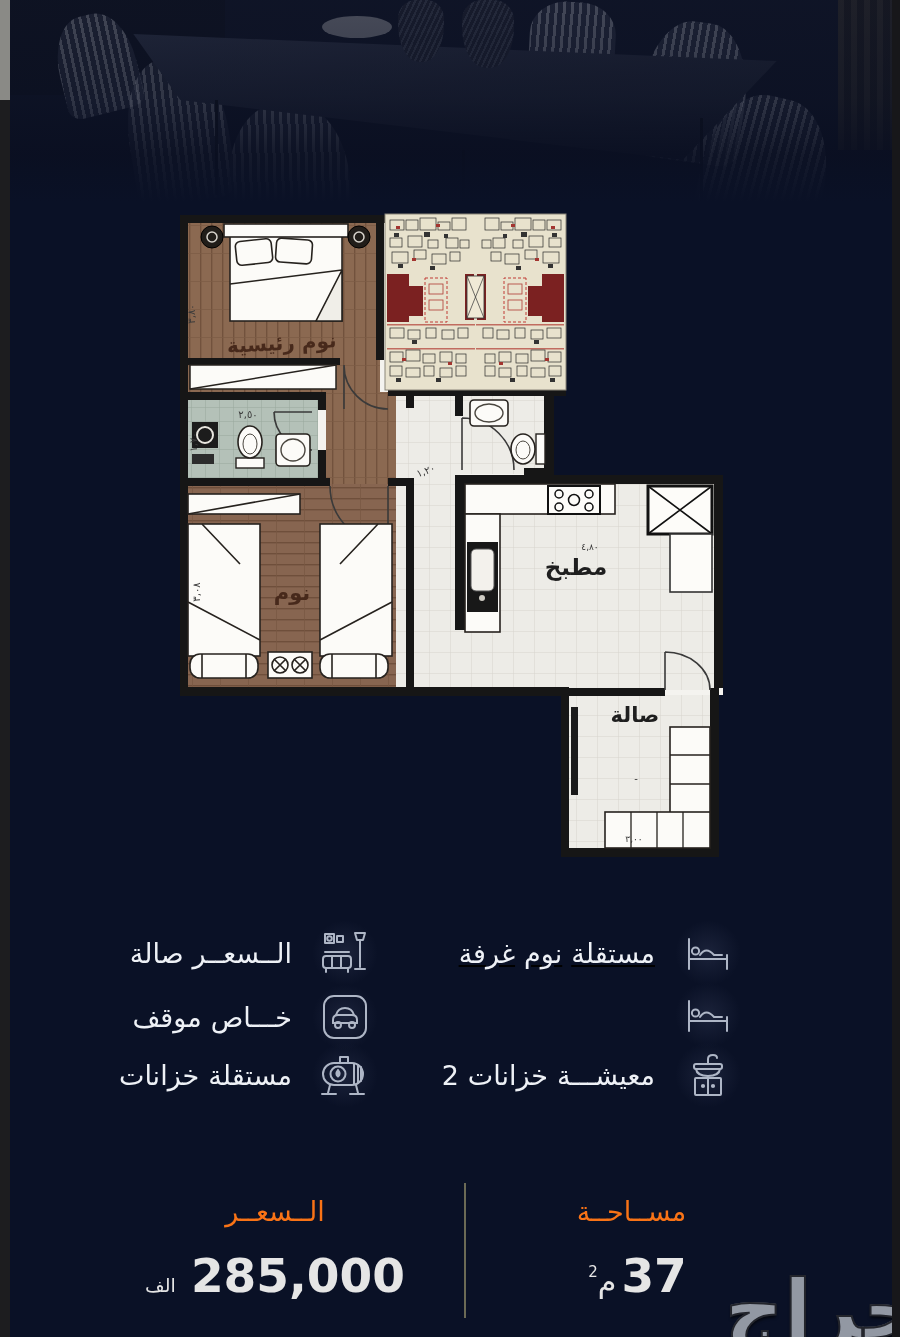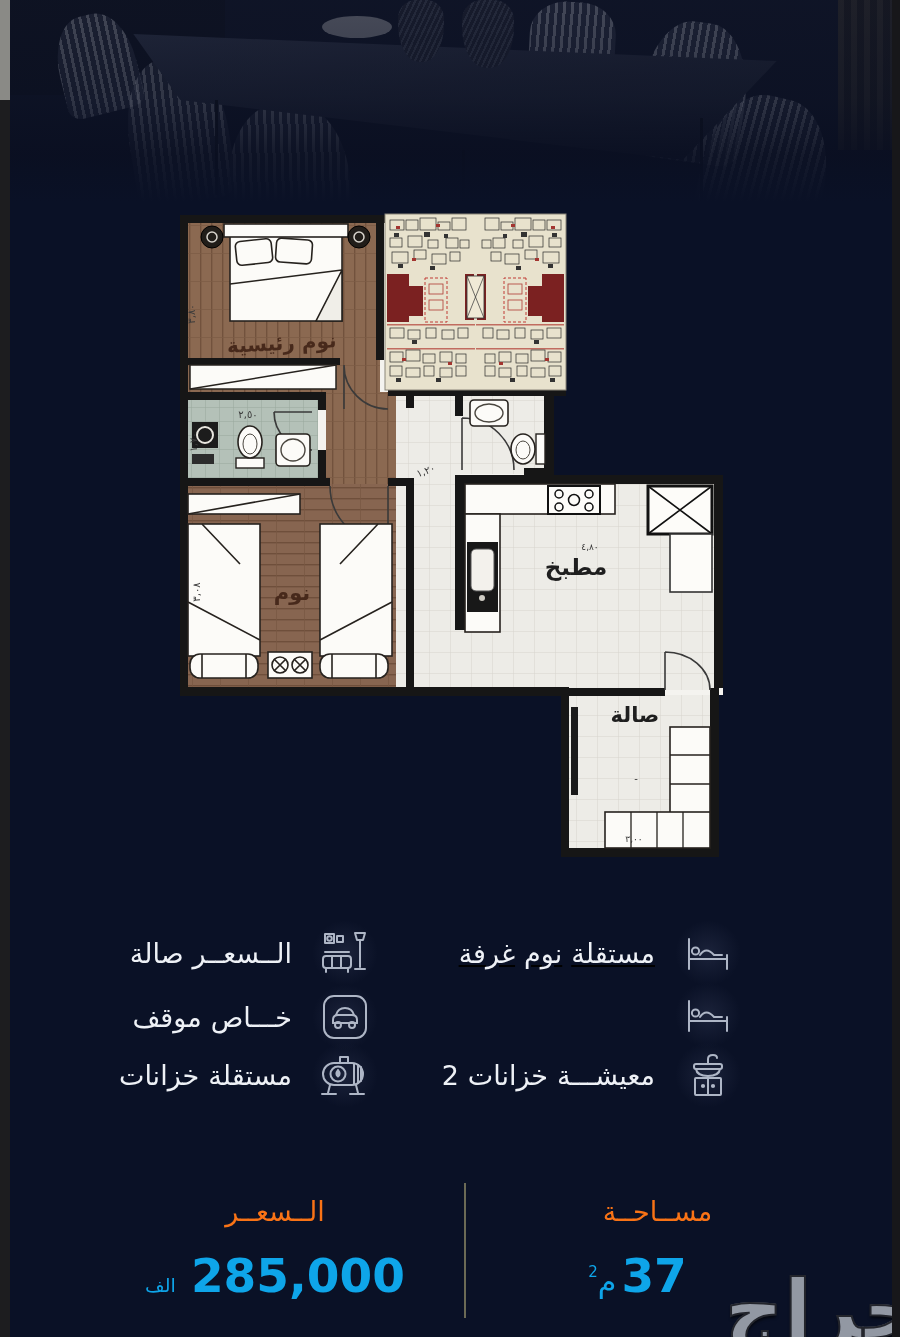--- a/index.html
+++ b/index.html
@@ -45,22 +45,22 @@
   .icon-wrap{position:relative;width:54px;height:54px;display:flex;align-items:center;justify-content:center;flex:0 0 auto;}
   .icon-wrap::before{content:"";position:absolute;inset:-6px;border-radius:50%;
      background:radial-gradient(circle,rgba(130,140,180,.14) 0%,rgba(130,140,180,0) 70%);}
   .icon-wrap svg{position:relative;stroke:#aeb6c6;fill:none;stroke-width:2;stroke-linecap:round;stroke-linejoin:round;}
   .col-right{right:165px;}
   .col-left{right:528px;}
   
   .gold{color:#f97316;}
   .price-label,.area-label{position:absolute;top:1196px;font-size:27px;text-align:center;letter-spacing:.5px;}
   .price-label{left:130px;width:290px;}
-  .area-label{left:510px;width:295px;}
-  .price-value,.area-value{position:absolute;top:1248px;text-align:center;color:#0ea5e9;direction:rtl;}
+  .area-label{left:484px;width:295px;}
+  .price-value,.area-value{position:absolute;top:1248px;text-align:center;color:#e5e5e5;direction:rtl;}
   .price-value{left:110px;width:330px;}
   .area-value{left:490px;width:295px;}
   .big-num{font-size:47px;font-weight:bold;letter-spacing:1px;}
   .small-unit{font-size:19px;margin-right:10px;}
   .m-unit{font-size:30px;margin-right:0;}
   .m-unit sup{font-size:15px;position:relative;top:-4px;}
   .divider{position:absolute;left:464px;top:1183px;width:2px;height:135px;background:#7c7a5e;opacity:.85;}
   
   .watermark{position:absolute;right:-22px;bottom:-20px;font-size:82px;font-weight:bold;
      color:#9298a3;-webkit-text-stroke:2px #23252c;

